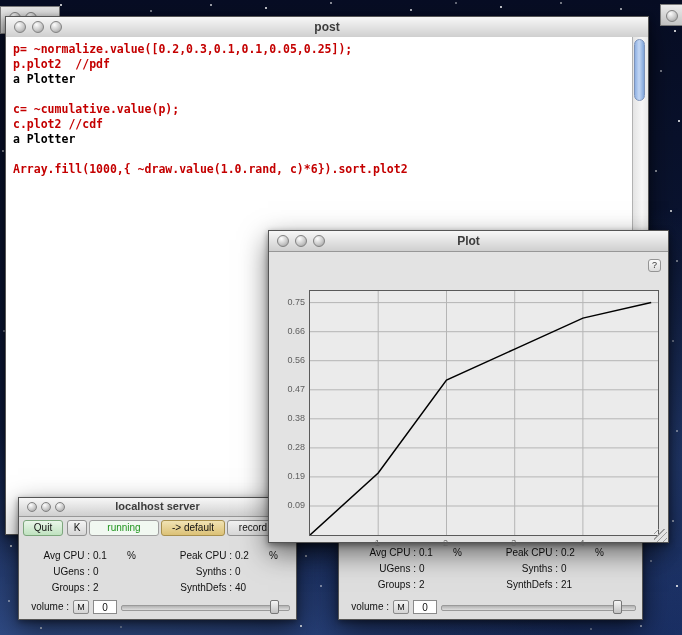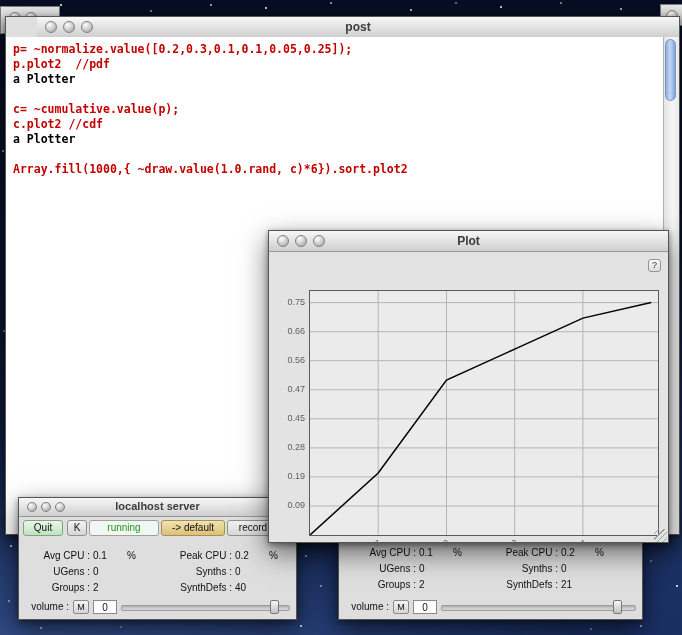--- a/index.html
+++ b/index.html
@@ -38,21 +38,21 @@
   .tl{width:12px; height:12px; border-radius:50%; border:1px solid #828282; box-sizing:border-box;
     background:radial-gradient(circle at 35% 28%, #fdfdfd, #cacaca 55%, #969696);}
   .lights.small{top:4px; gap:4px;}
   .lights.small .tl{width:10px; height:10px;}
 
   
   .frag{position:absolute; background:linear-gradient(#ececec,#c6c6c6); border:1px solid #7d7d7d; z-index:1;}
   .frag .tl{position:absolute; top:5px;}
 
   
-  .post-window{left:5px; top:16px; width:642px; height:517px; z-index:2;padding-left:31px;}
+  .post-window{left:5px; top:16px; width:642px; height:517px; z-index:2;}
   .post-content{position:absolute; top:20px; left:0; right:0; bottom:0; background:#fff; overflow:hidden;}
   #post-lines{margin:0; padding:5px 7px; font-family:"DejaVu Sans Mono", monospace;
     font-size:11.5px; font-weight:bold; line-height:15px;}
   .post-line{min-height:15px; white-space:pre;}
   .post-line.red{color:#c40000;}
   .post-line.black{color:#000;}
   .scrollbar{position:absolute; top:0; right:0; bottom:0; width:15px;
     background:linear-gradient(to right,#e4e4e4,#f7f7f7 60%,#e9e9e9); border-left:1px solid #b2b2b2;}
   .scroll-thumb{position:absolute; top:2px; left:1px; width:11px; height:62px; border-radius:6px;
     border:1px solid #7d93b9; box-sizing:border-box;
@@ -239,21 +239,21 @@
             <line y1="0" y2="244" x1="136.5" x2="136.5" stroke="#b5b5b5" stroke-width="1"></line>
             <line y1="0" y2="244" x1="204.7" x2="204.7" stroke="#b5b5b5" stroke-width="1"></line>
             <line y1="0" y2="244" x1="272.9" x2="272.9" stroke="#b5b5b5" stroke-width="1"></line>
             <polyline fill="none" stroke="#000000" stroke-width="1.5" points="0.0,244.0 68.2,182.0 136.5,89.1 204.7,58.1 272.9,27.1 341.2,11.6"></polyline>
           </svg>
       </div>
       <span class="resize-grip"></span>
     <span class="ytick" style="top: 247.952px;">0.09</span>
         <span class="ytick" style="top: 218.905px;">0.19</span>
         <span class="ytick" style="top: 189.857px;">0.28</span>
-        <span class="ytick" style="top: 160.81px;">0.45</span>
+        <span class="ytick" style="top: 160.81px;">0.38</span>
         <span class="ytick" style="top: 131.762px;">0.47</span>
         <span class="ytick" style="top: 102.714px;">0.56</span>
         <span class="ytick" style="top: 73.6667px;">0.66</span>
         <span class="ytick" style="top: 44.619px;">0.75</span>
         <span class="xtick" style="left: 98.2353px;">1</span>
         <span class="xtick" style="left: 166.471px;">2</span>
         <span class="xtick" style="left: 234.706px;">3</span>
         <span class="xtick" style="left: 302.941px;">4</span>
       </div>
   </div>

